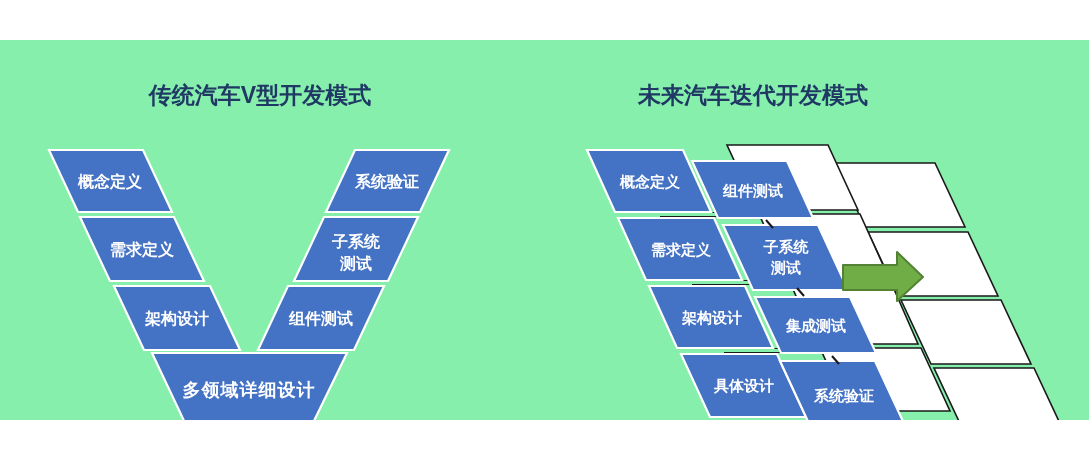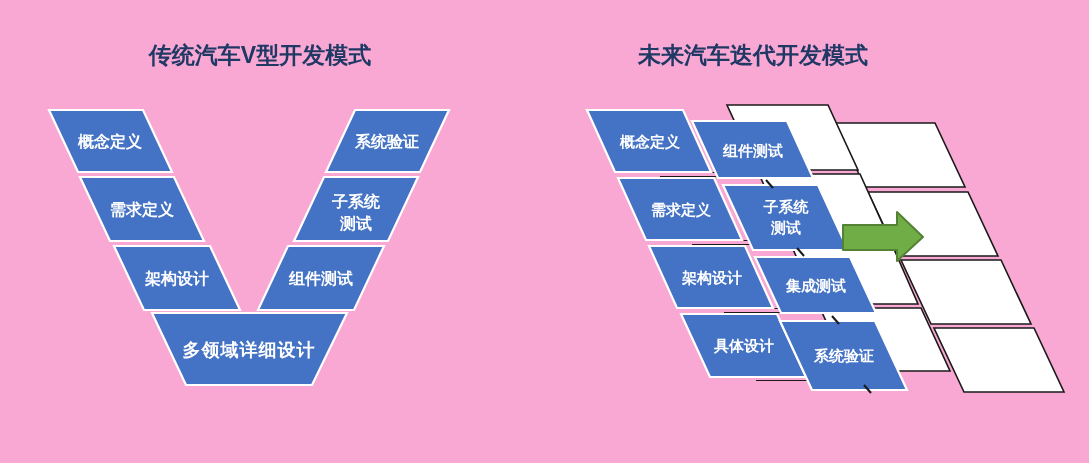--- a/index.html
+++ b/index.html
@@ -1,22 +1,23 @@
 <!DOCTYPE html>
 <html><head>
 <meta charset="utf-8">
 <style>
   html, body { margin: 0; padding: 0; background: #ffffff; }
   .canvas {
     position: relative;
     width: 1089px;
-    height: 463px;
-    background: #f9a8d4;
+    height: 380px;
+    background: #86efac;
     overflow: hidden;
     font-family: "Liberation Sans", sans-serif;
+    margin-top: 40px;
   }
   svg { font-family: "Liberation Sans", sans-serif; display: block; }
   .title-text {
     font-size: 23px;
     font-weight: bold;
     text-anchor: middle;
   }
   .blue-block { stroke: #ffffff; stroke-width: 2.2; }
   .white-block { fill: #ffffff; stroke-width: 1.6; }
   .block-label {

